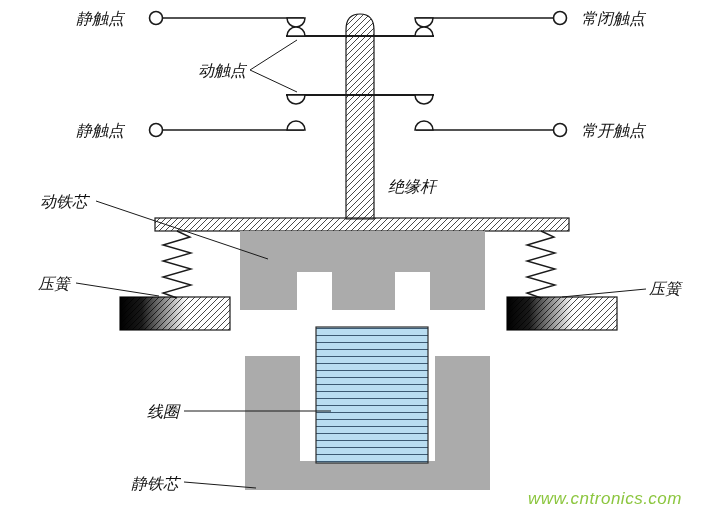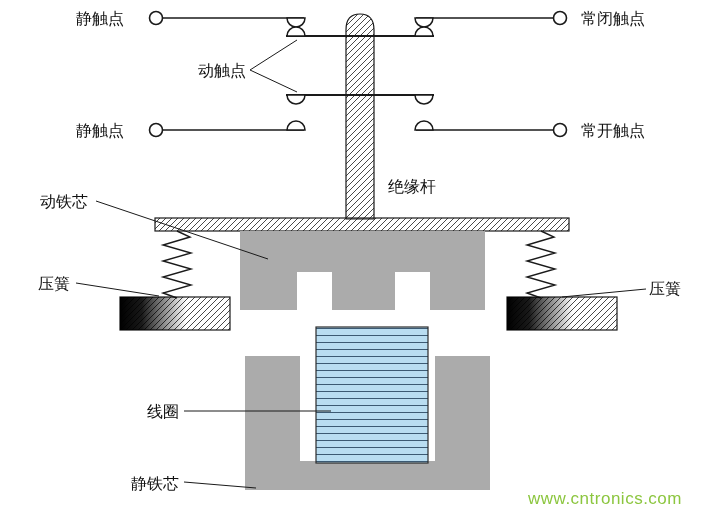--- a/index.html
+++ b/index.html
@@ -1,18 +1,19 @@
 <!DOCTYPE html>
 <html><head>
 <meta charset="utf-8">
 <style>
   html,body{margin:0;padding:0;background:#fff;}
   .stage{
     position:relative;width:709px;height:520px;background:#ffffff;overflow:hidden;
     font-family:"Liberation Sans","DejaVu Sans",sans-serif;
+    font-style:italic;
   }
   svg text{
     font-family:"Liberation Sans","DejaVu Sans",sans-serif;
     font-size:16px;fill:#111;
   }
   svg text.watermark{fill:#8cc63f;font-size:17px;letter-spacing:0.5px;}
   .thin{stroke:#1a1a1a;stroke-width:1;fill:none;}
   .wire{stroke:#1a1a1a;stroke-width:1.6;fill:none;}
   .bar{stroke:#1a1a1a;stroke-width:2;fill:none;}
   .bump{fill:#ffffff;stroke:#1a1a1a;stroke-width:1.5;}

